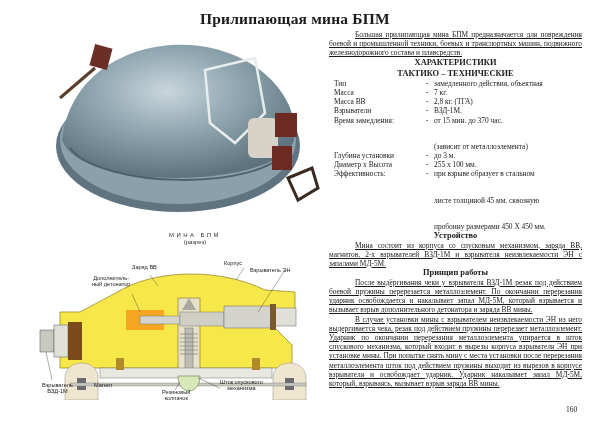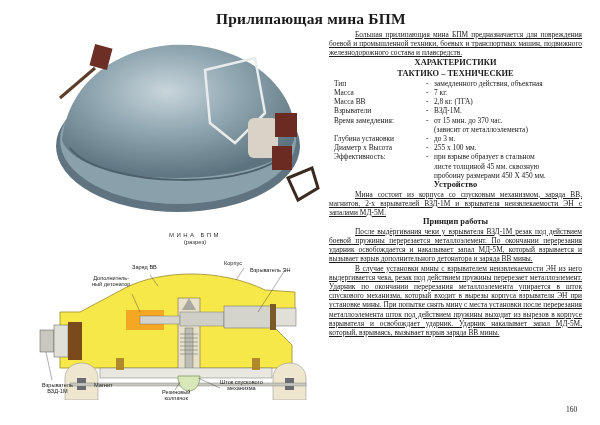--- a/index.html
+++ b/index.html
@@ -1,30 +1,30 @@
 <!DOCTYPE html>
 <html><head>
 <meta charset="utf-8">
 <style>
   html,body{margin:0;padding:0;}
   body{width:600px;height:425px;background:#ffffff;position:relative;overflow:hidden;font-family:"Liberation Serif","DejaVu Serif",serif;color:#1a1a1a;}
-  .title{position:absolute;left:216px;top:10px;font-size:15.5px;font-weight:bold;letter-spacing:0.2px;white-space:nowrap;}
+  .title{position:absolute;left:200px;top:10px;font-size:15.5px;font-weight:bold;letter-spacing:0.2px;white-space:nowrap;}
   .photo{position:absolute;left:50px;top:28px;width:270px;height:185px;}
   .photo-caption{position:absolute;left:160px;top:232px;width:70px;text-align:center;font-family:"Liberation Sans","DejaVu Sans",sans-serif;font-size:6px;line-height:7px;color:#333;}
   .photo-caption .c1{letter-spacing:2.4px;}
   .diagram{position:absolute;left:30px;top:250px;width:290px;height:150px;}
   .lbl{position:absolute;font-family:"Liberation Sans","DejaVu Sans",sans-serif;font-size:5.6px;line-height:6px;color:#222;white-space:nowrap;text-align:center;}
   .right{position:absolute;left:329px;top:30px;width:253px;font-size:7.4px;line-height:9.2px;}
   .para{text-align:justify;text-indent:26px;margin:0;text-decoration:underline;}
   .h{text-align:center;font-weight:bold;font-size:8.4px;line-height:9.6px;margin:0;}
   .spec{display:flex;margin-left:5px;}
   .spec .k{width:92px;flex:none;}
   .spec .v{flex:1;padding-left:0;}
   .spec .v .dash{display:inline-block;width:8px;}
-  .spec .cont{padding-left:8px;display:block;}
+  .spec .cont{padding-left:8px;display:block;margin-top:17px;}
   .pagenum{position:absolute;left:566px;top:405px;font-size:7.5px;}
 </style>
 </head>
 <body>
 
 <div class="title">Прилипающая мина  БПМ</div>
 
 <svg class="photo" viewBox="0 0 270 185">
   <defs>
     <radialGradient id="dome" cx="45%" cy="35%" r="65%">

